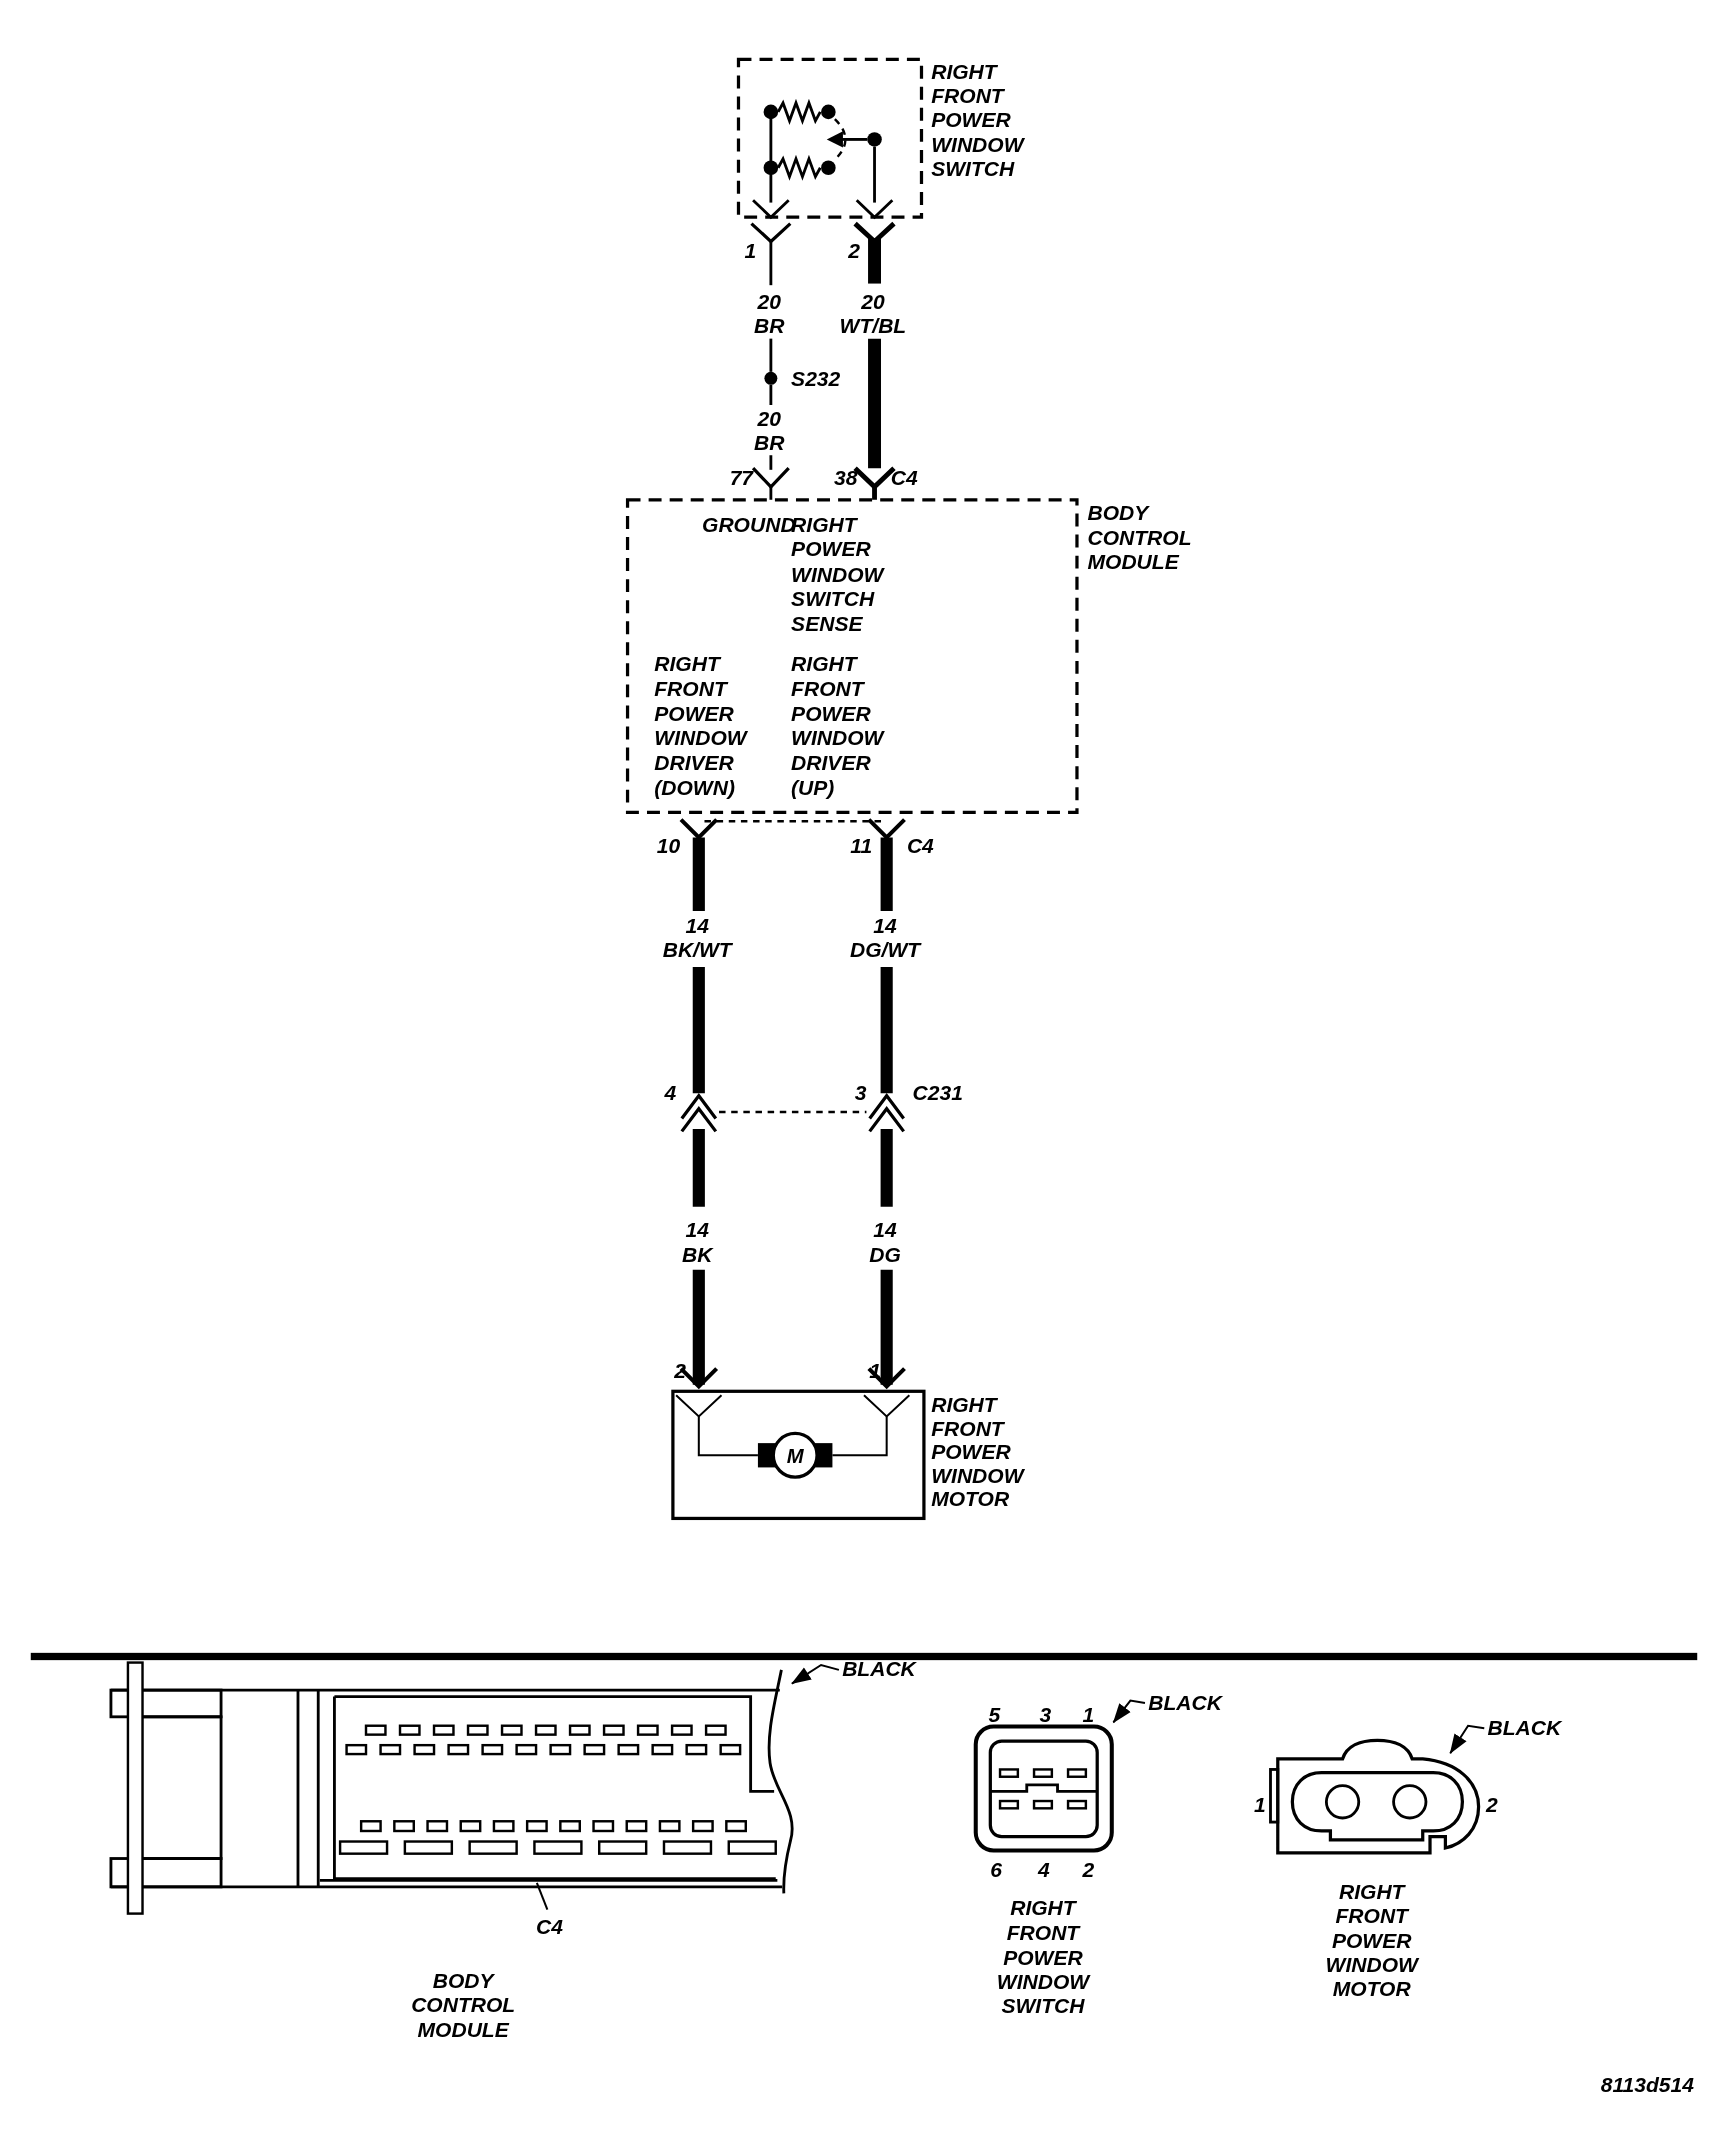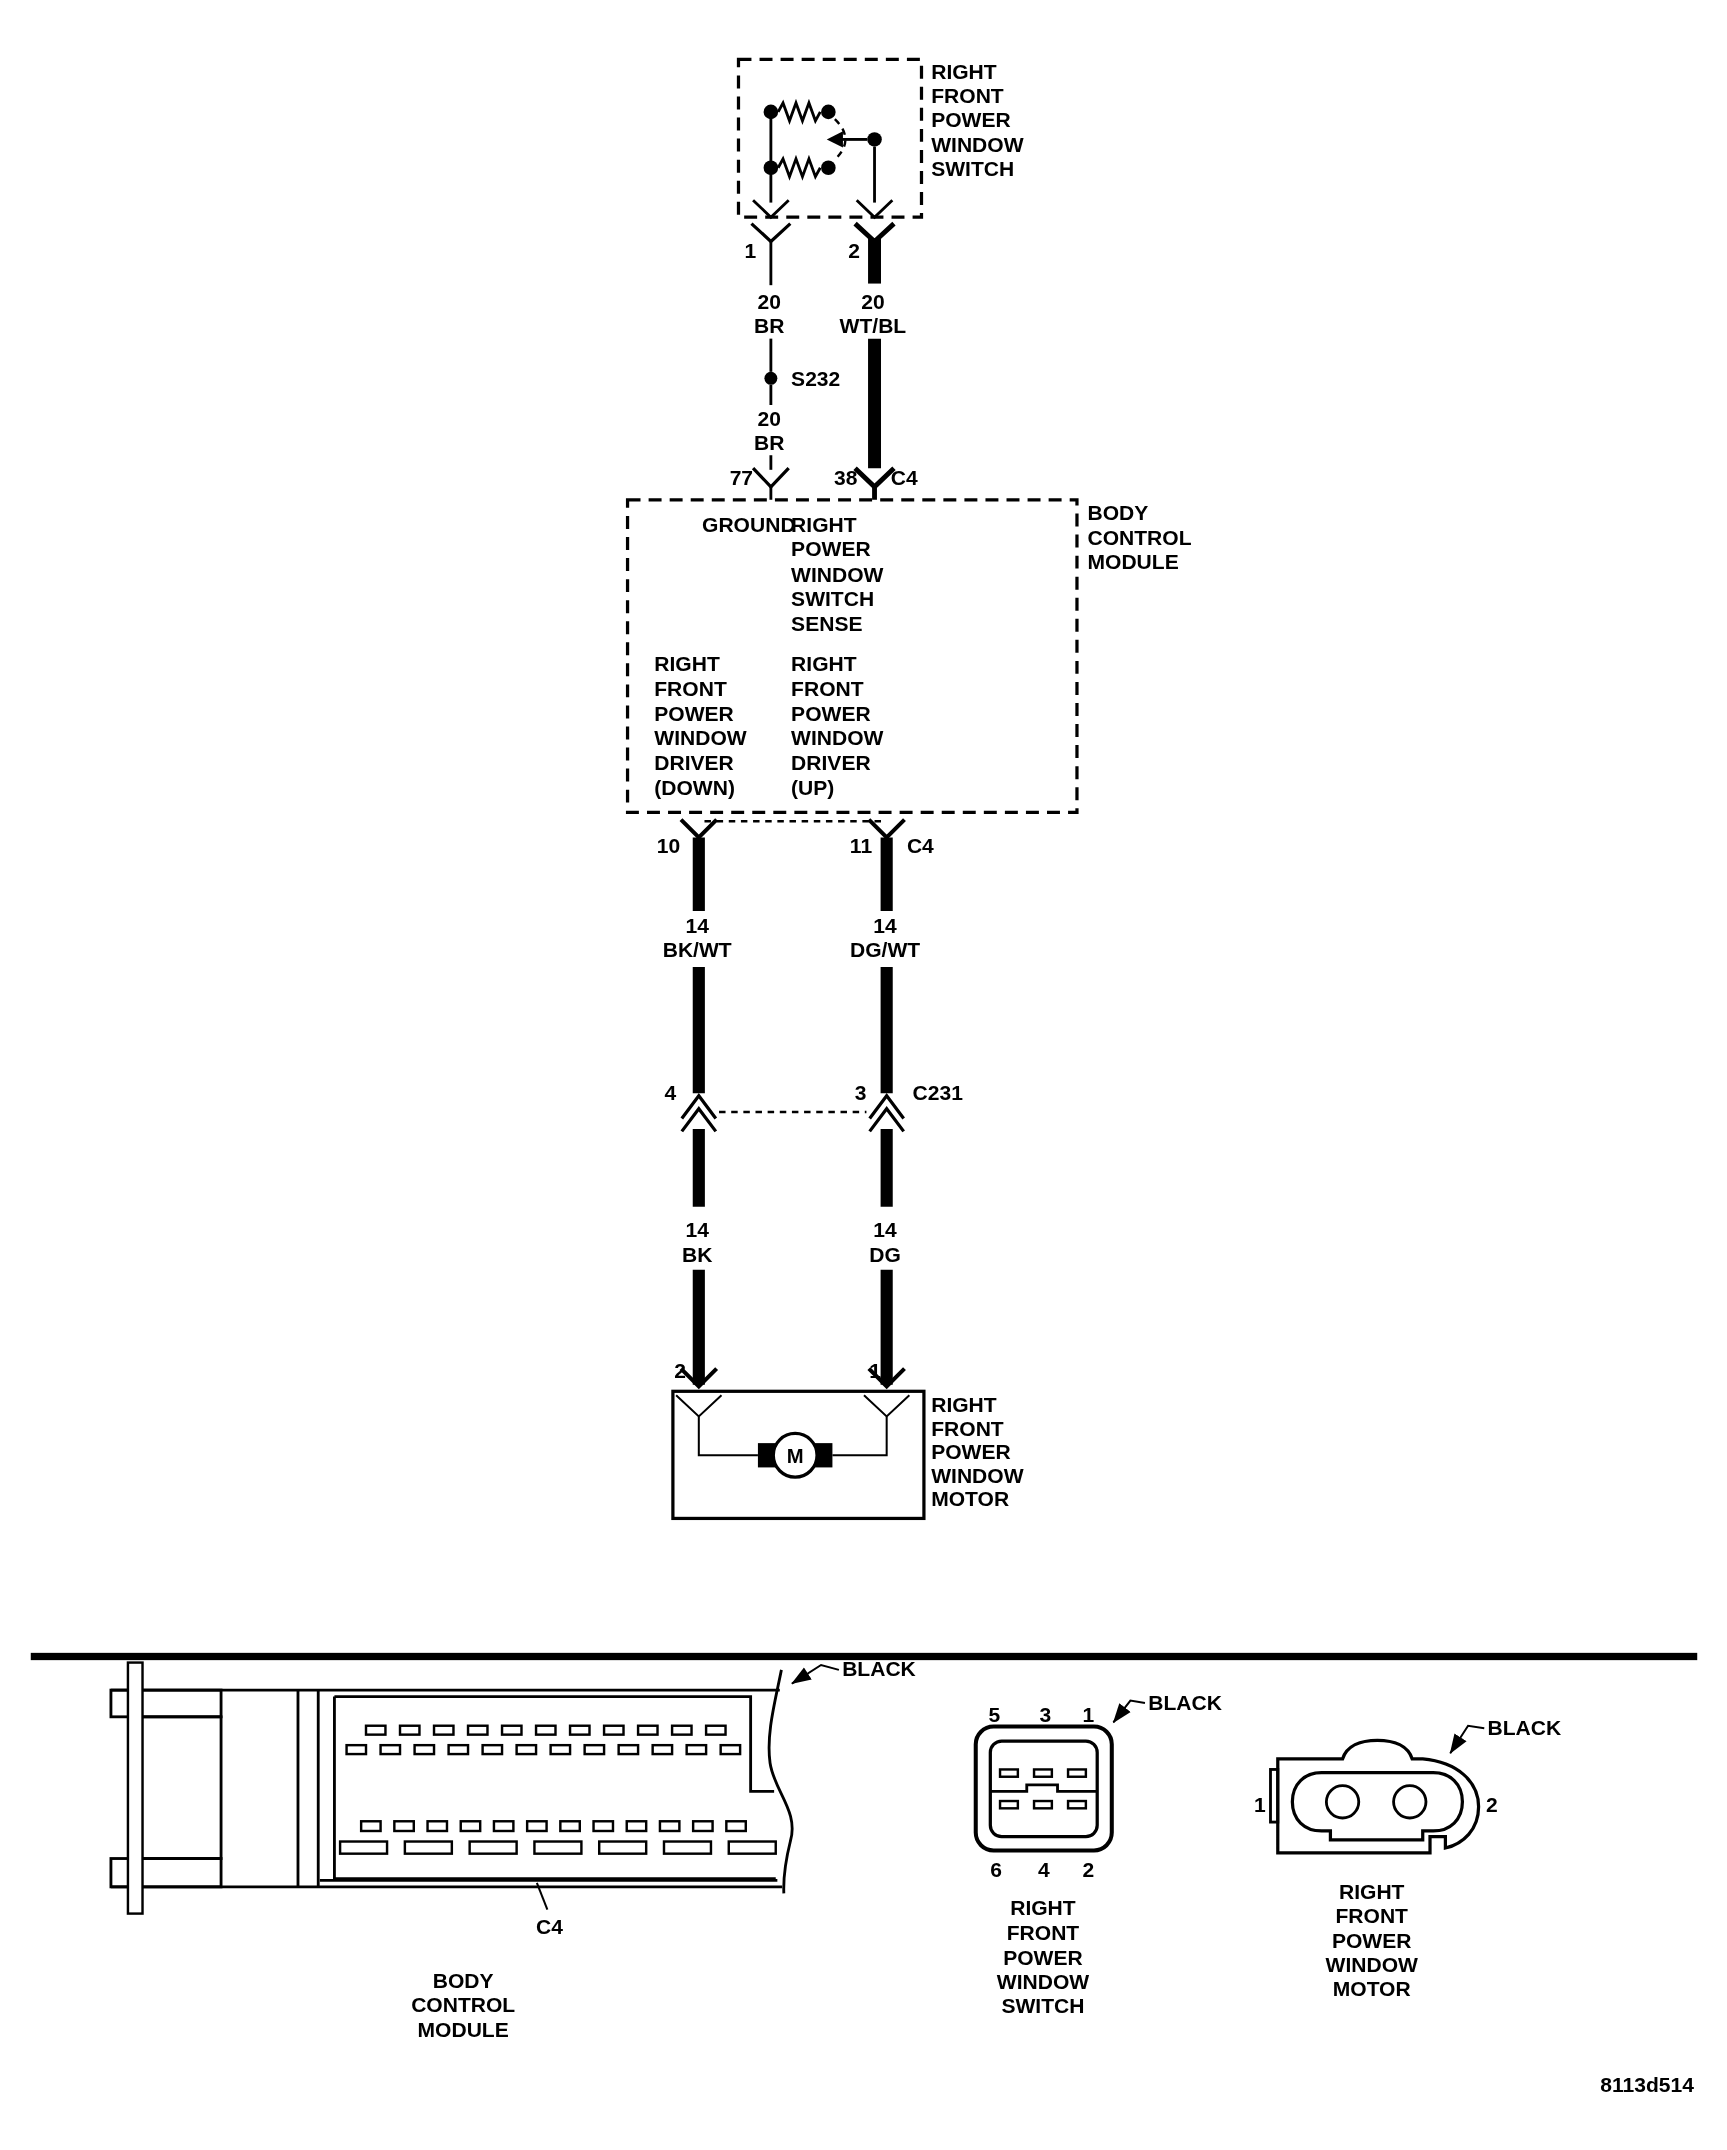--- a/index.html
+++ b/index.html
@@ -1,16 +1,16 @@
 <!DOCTYPE html>
 <html style="font-size:13px"><head>
 <meta charset="utf-8">
 <style>
   html,body{margin:0;padding:0;background:#fff;}
-  .page{position:relative;width:1728px;height:2151px;background:#ffffff;}
+  .page{position:relative;width:1728px;height:2151px;background:#ffffff;font-style:italic;}
   svg{display:block;}
   .t{font-family:"Liberation Sans",sans-serif;font-weight:bold;font-size:26px;fill:#000;}
   .ts{font-size:25px;}
   .tm{text-anchor:middle;}
   .te{text-anchor:end;}
   .ln{stroke:#000;fill:none;stroke-width:3.5;}
   .ln2{stroke:#000;fill:none;stroke-width:2.5;}
   .ln4{stroke:#000;fill:none;stroke-width:4;}
   .ln5{stroke:#000;fill:none;stroke-width:5;}
   .ln6{stroke:#000;fill:none;stroke-width:6;}

